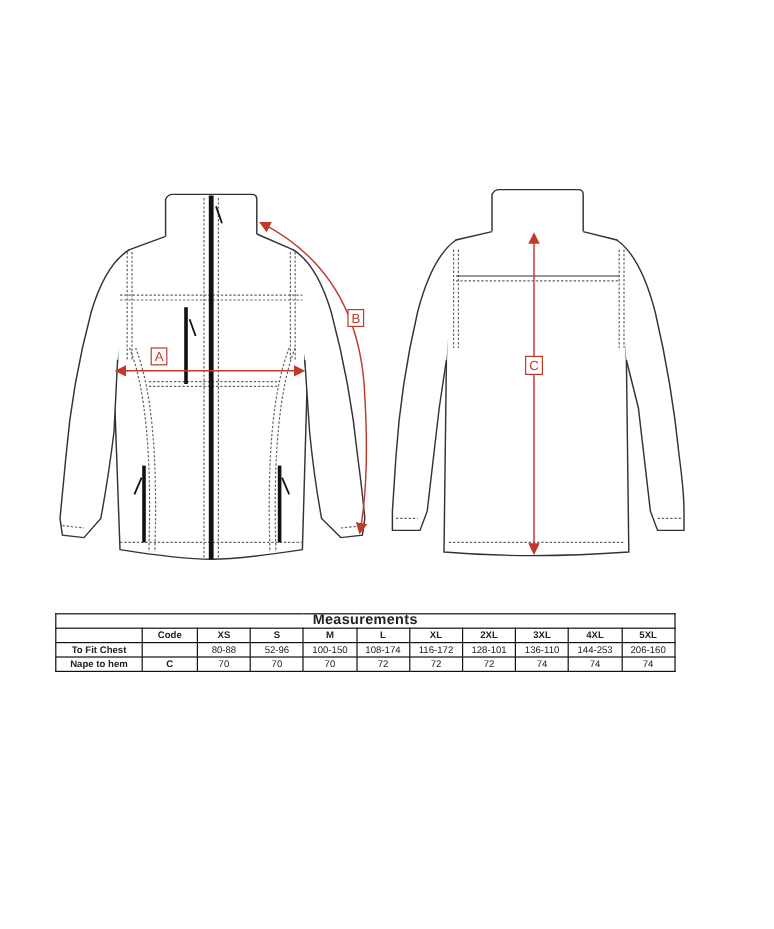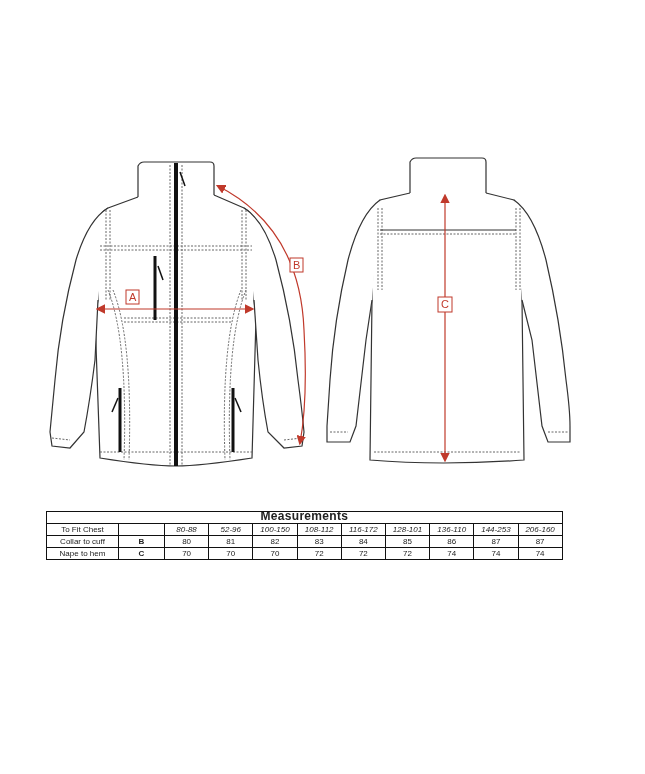--- a/index.html
+++ b/index.html
@@ -7,23 +7,23 @@
     .diagram { position: absolute; left: 0; top: 0; width: 645px; height: 500px; }
     .diagram svg { width: 645px; height: 500px; display: block; }
     .label-box { font-family: "Liberation Sans", sans-serif; font-size: 11px; fill: #c0392b; }
     .table-wrap { position: absolute; left: 46px; top: 511px; width: 516px; }
     table.meas { border-collapse: collapse; width: 516px; table-layout: fixed; font-family: "Liberation Sans", sans-serif; font-size: 8px; color: #222; }
     table.meas td, table.meas th { border: 1px solid #111; padding: 0 2px; height: 11px; line-height: 11px; text-align: center; white-space: nowrap; overflow: hidden; }
     table.meas th { font-weight: bold; }
     .title-row td { height: 24px; border-left: 1.5px solid #111; border-right: 1.5px solid #111; border-top: 1.5px solid #111; padding: 0; }
     .title-cell { position: relative; }
     .title-text { position: absolute; left: 0; right: 0; bottom: 1px; text-align: center; font-size: 12px; font-weight: bold; letter-spacing: 0.3px; }
-    td.rowlabel { text-align: left; font-weight: normal; }
+    td.rowlabel { text-align: left; font-weight: bold; }
     td.code { font-weight: bold; }
-    td.range { font-style: italic; }
+    td.range { }
     col.c0 { width: 72px; }
     col.c1 { width: 46px; }
     col.cs { width: 44.2px; }
   </style>
 </head>
 <body>
 
 <div class="diagram">
   <svg viewBox="0 0 645 500" xmlns="http://www.w3.org/2000/svg">
     <defs>
@@ -130,44 +130,44 @@
         <col class="cs">
         <col class="cs">
     </colgroup>
     <tbody>
         <tr class="title-row">
       <td colspan="11" class="title-cell">
         <div class="title-text">Measurements</div>
       </td>
     </tr>
     <tr>
+      <th></th>
+      <th>Code</th>
+      <th>XS</th>
+      <th>S</th>
+      <th>M</th>
+      <th>L</th>
+      <th>XL</th>
+      <th>2XL</th>
+      <th>3XL</th>
+      <th>4XL</th>
+      <th>5XL</th>
+    </tr>
+    <tr>
       <td class="rowlabel">To Fit Chest</td>
       <td class="code"></td>
       <td class="range">80-88</td>
       <td class="range">52-96</td>
       <td class="range">100-150</td>
-      <td class="range">108-112</td>
+      <td class="range">108-174</td>
       <td class="range">116-172</td>
       <td class="range">128-101</td>
       <td class="range">136-110</td>
       <td class="range">144-253</td>
       <td class="range">206-160</td>
-    </tr>
-    <tr>
-      <td class="rowlabel">Collar to cuff</td>
-      <td class="code">B</td>
-      <td>80</td>
-      <td>81</td>
-      <td>82</td>
-      <td>83</td>
-      <td>84</td>
-      <td>85</td>
-      <td>86</td>
-      <td>87</td>
-      <td>87</td>
     </tr>
     <tr>
       <td class="rowlabel">Nape to hem</td>
       <td class="code">C</td>
       <td>70</td>
       <td>70</td>
       <td>70</td>
       <td>72</td>
       <td>72</td>
       <td>72</td>

